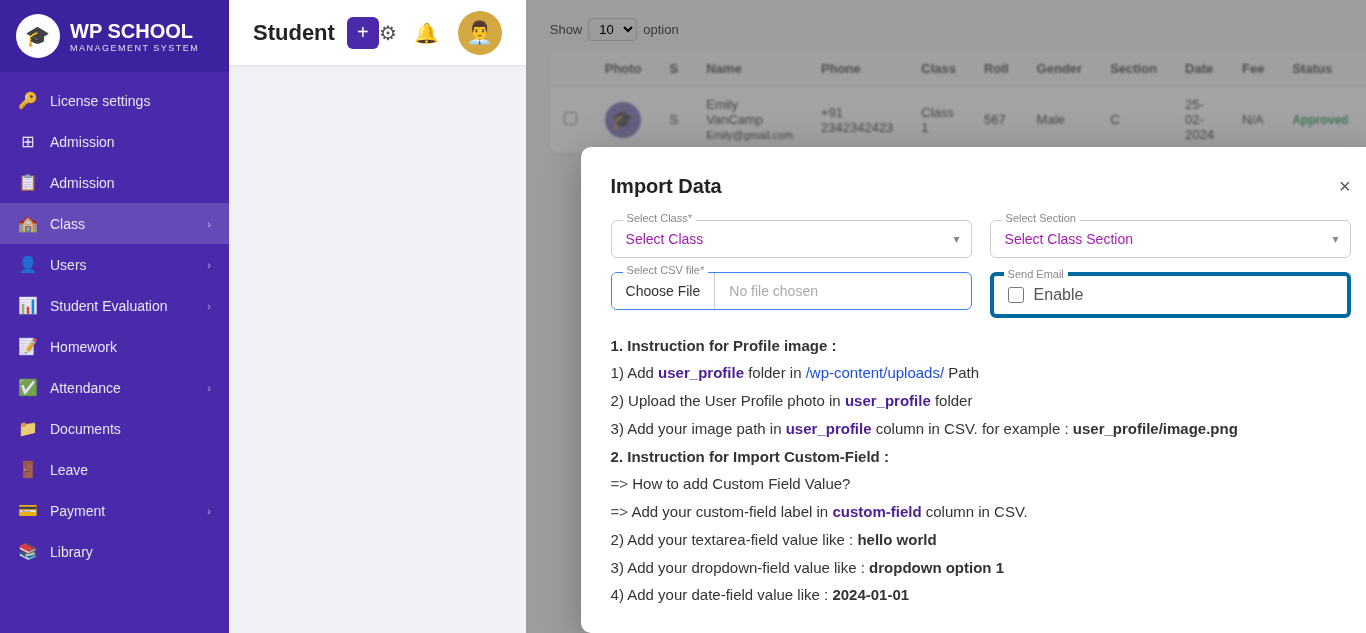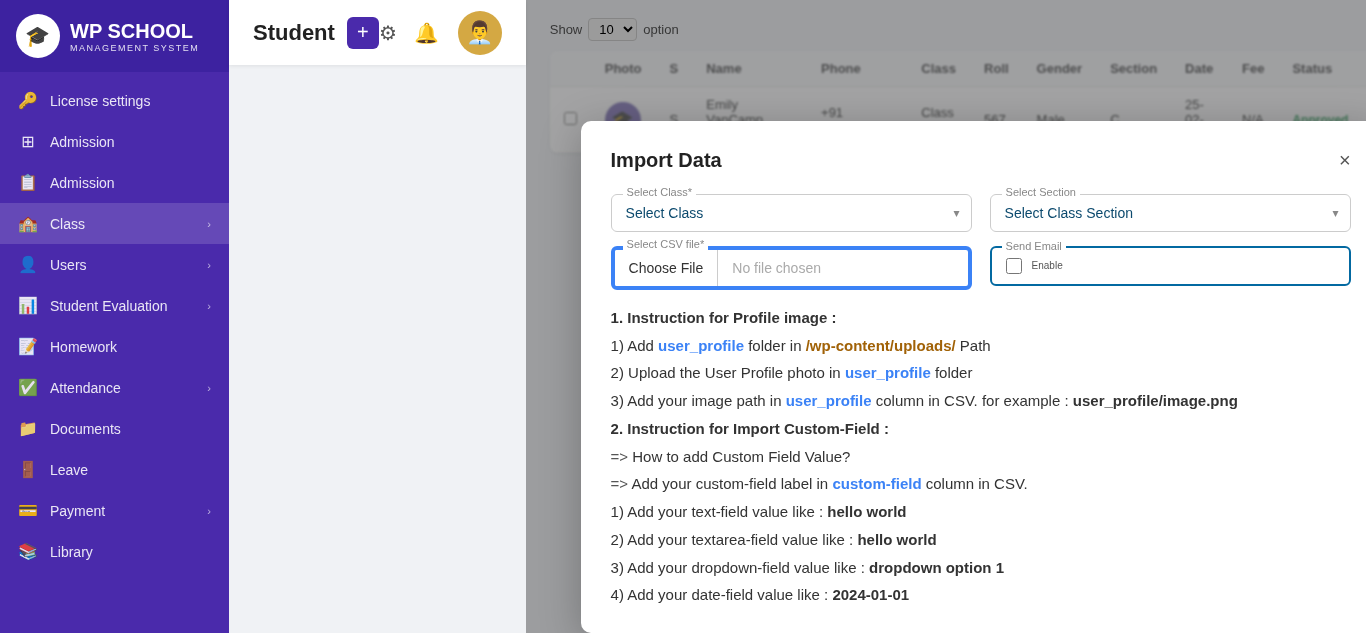--- a/index.html
+++ b/index.html
@@ -224,36 +224,36 @@
     }
     .select-wrap {
       position: relative;
     }
     .select-wrap select {
       width: 100%;
       border: 1px solid #ccc;
       border-radius: 6px;
       padding: 10px 36px 10px 14px;
       font-size: 14px;
-      color: #0c4a6e;
+      color: #a21caf;
       appearance: none;
       background: white;
       cursor: pointer;
     }
     .select-arrow {
       position: absolute;
       right: 12px;
       top: 50%;
       transform: translateY(-50%);
       color: #888;
       pointer-events: none;
       font-size: 12px;
     }
     .file-input-wrap {
-      border: 4px solid #3b82f6;
+      border: 1px solid #3b82f6;
       border-radius: 6px;
       display: flex;
       align-items: center;
       overflow: hidden;
     }
     .choose-file-btn {
       background: white;
       border: none;
       border-right: 1px solid #ccc;
       padding: 10px 14px;
@@ -264,21 +264,21 @@
     }
     .file-name {
       padding: 10px 14px;
       font-size: 14px;
       color: #aaa;
       flex: 1;
     }
 
     
     .send-email-group {
-      border: 2px solid #0369a1;
+      border: 4px solid #0369a1;
       border-radius: 6px;
       padding: 10px 14px;
       display: flex;
       align-items: center;
       gap: 10px;
       position: relative;
     }
     .send-email-label {
       font-size: 11px;
       color: #888;
@@ -286,32 +286,32 @@
       top: -8px;
       left: 10px;
       background: white;
       padding: 0 4px;
     }
     .send-email-group input[type=checkbox] {
       width: 16px;
       height: 16px;
       cursor: pointer;
     }
-    .send-email-text { font-size: 10px; color: #555; }
+    .send-email-text { font-size: 16px; color: #555; }
 
     
     .instructions {
       font-size: 15px;
       color: #333;
       line-height: 1.85;
     }
     .instructions strong { font-weight: 700; }
-    .instructions .highlight { color: #3b82f6; font-weight: 600; }
+    .instructions .highlight { color: #4c1d95; font-weight: 600; }
     .instructions .arrow { color: #555; }
-    .instructions .path { color: #a16207; font-weight: 700; }
+    .instructions .path { color: #1d4ed8; font-weight: 400; }
   </style>
 </head>
 <body>
 
 <div class="sidebar">
   <div class="sidebar-logo">
     <div class="logo-icon">
       <span>🎓</span>
     </div>
     <div class="logo-text">
@@ -500,21 +500,20 @@
         </div>
 
         <div class="instructions">
           <p><strong>1. Instruction for Profile image :</strong></p>
           <p><span>1)</span> Add <span class="highlight">user_profile</span> folder in <span class="path">/wp-content/uploads/</span> Path</p>
           <p><span>2)</span> Upload the User Profile photo in <span class="highlight">user_profile</span> folder</p>
           <p><span>3)</span> Add your image path in <span class="highlight">user_profile</span> column in CSV. for example : <strong>user_profile/image.png</strong></p>
           <p><strong>2. Instruction for Import Custom-Field :</strong></p>
           <p><span class="arrow">=&gt;</span> How to add Custom Field Value?</p>
           <p><span class="arrow">=&gt;</span> Add your custom-field label in <strong class="highlight">custom-field</strong> column in CSV.</p>
-          <p><span>1)</span> Add your text-field value like : <strong>hello world</strong></p>
           <p><span>2)</span> Add your textarea-field value like : <strong>hello world</strong></p>
           <p><span>3)</span> Add your dropdown-field value like : <strong>dropdown option 1</strong></p>
           <p><span>4)</span> Add your date-field value like : <strong>2024-01-01</strong></p>
         </div>
       </div>
     </div>
   </div>
 </div>
 
 </body></html>

